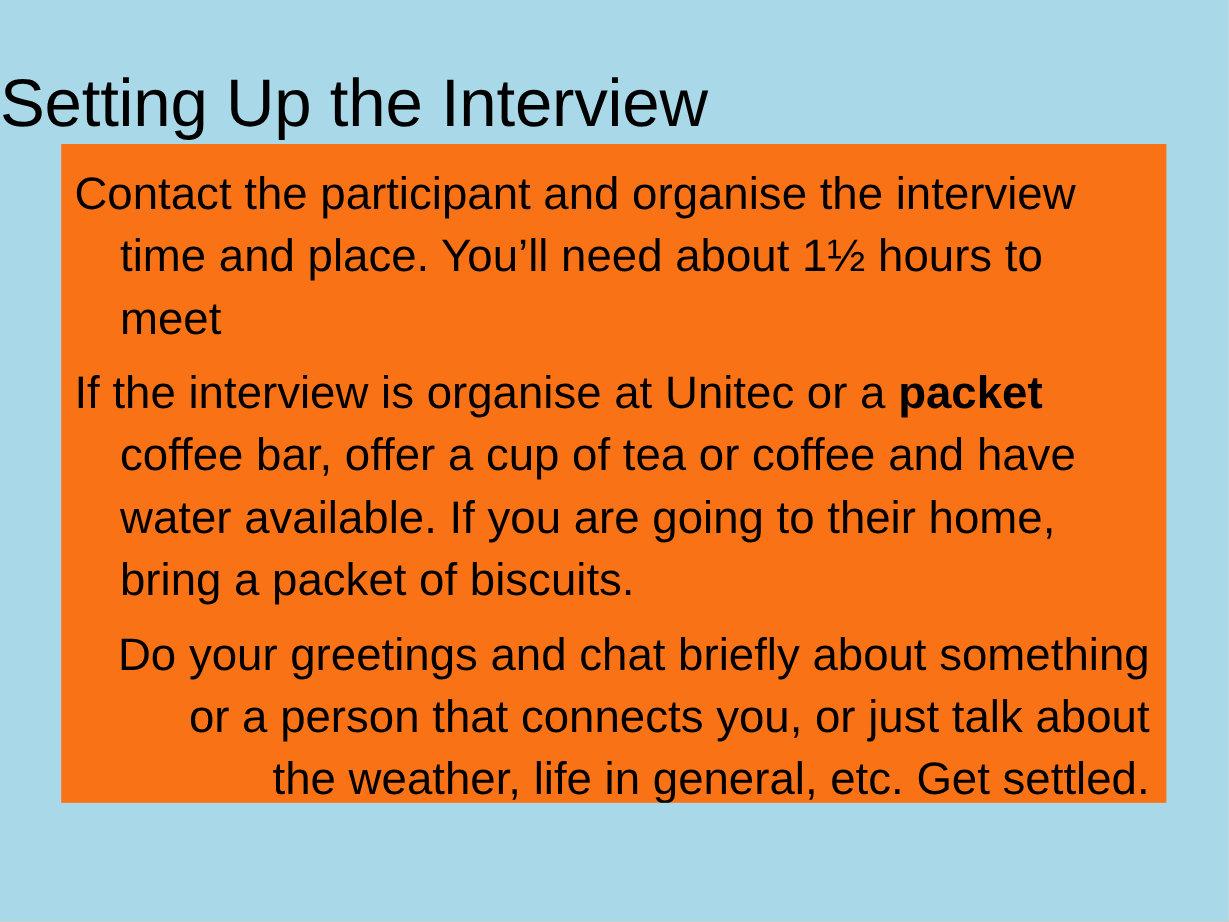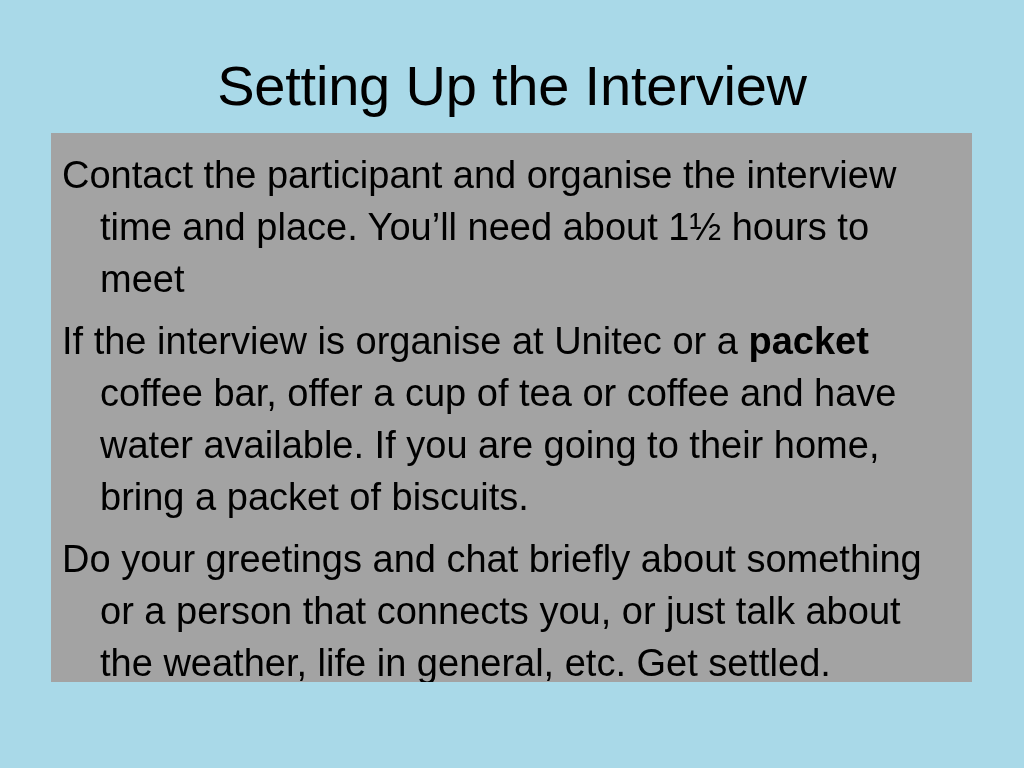--- a/index.html
+++ b/index.html
@@ -19,53 +19,53 @@
     height: 768px;
     background: #a9d9e8;
     box-sizing: border-box;
   }
 
   #slide-title {
     position: absolute;
     left: 0;
     top: 54px;
     width: 1024px;
-    text-align: center;
     font-size: 56px;
     line-height: 64px;
     font-weight: 400;
     color: #000000;
     letter-spacing: -0.2px;
     white-space: nowrap;
   }
 
   #content-box {
     position: absolute;
     left: 51px;
-    top: 133px;
+    top: 120px;
     width: 921px;
     height: 549px;
-    background: #a3a3a3;
+    background: #f97316;
     box-sizing: border-box;
     padding: 16px 14px 10px 11px;
     overflow: hidden;
   }
 
   .para {
     font-size: 38px;
     line-height: 52px;
     color: #000000;
     padding-left: 38px;
     text-indent: -38px;
     margin: 0 0 10px 0;
     word-spacing: 0px;
   }
 
   .para:last-child {
     margin-bottom: 0;
+    text-align: right;
   }
 
   .para b {
     font-weight: 700;
   }
 </style>
 </head>
 <body>
 
 <div id="slide">

